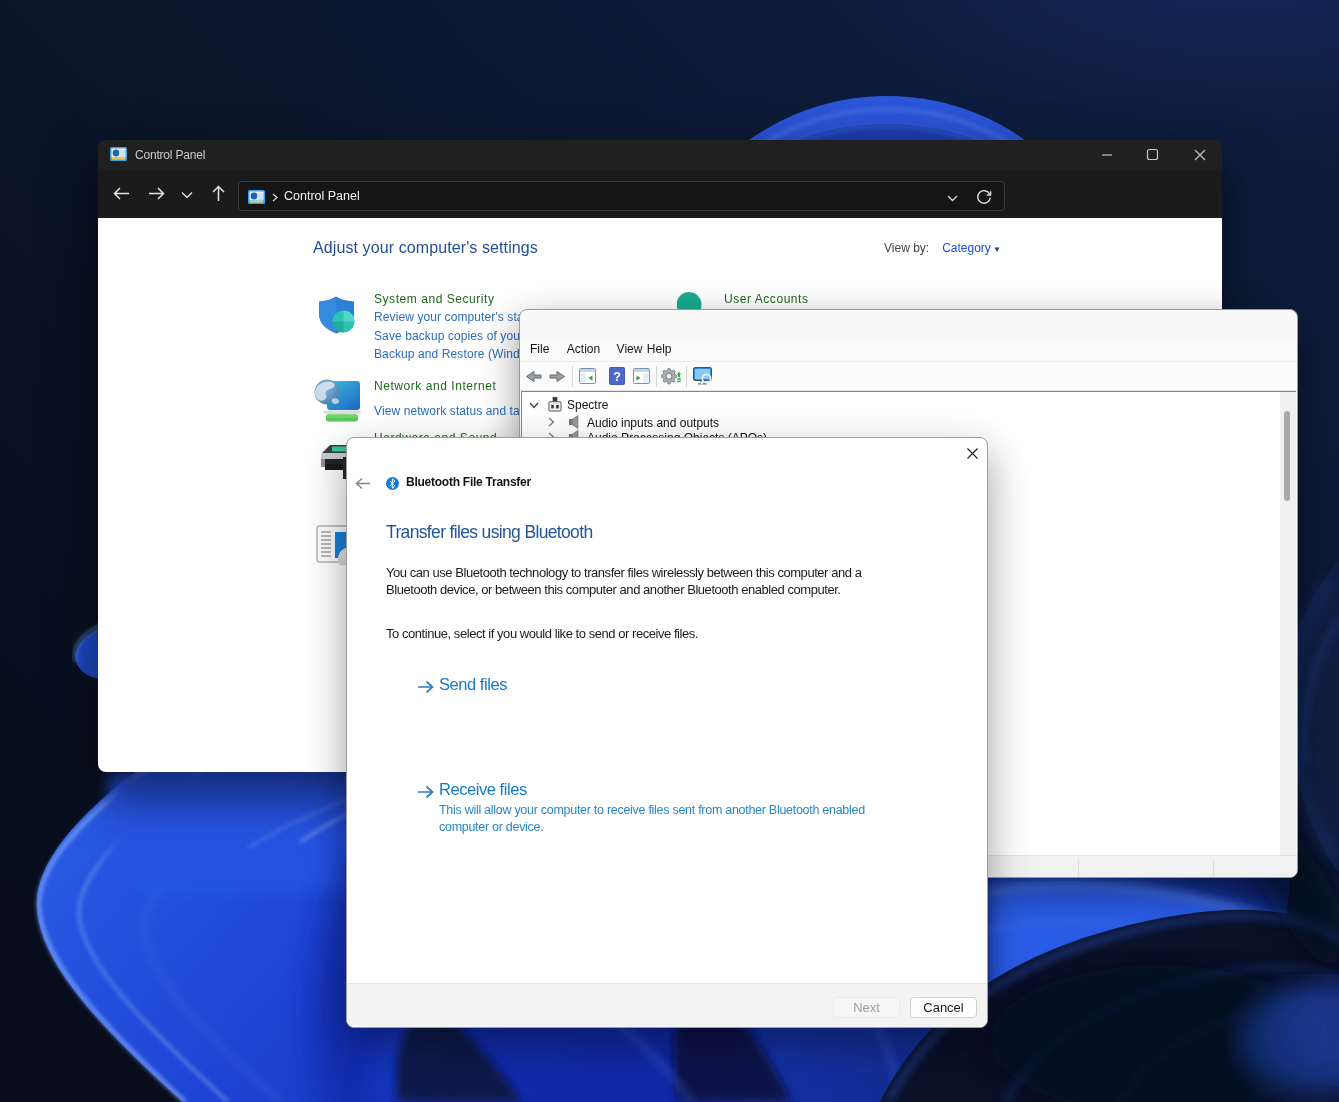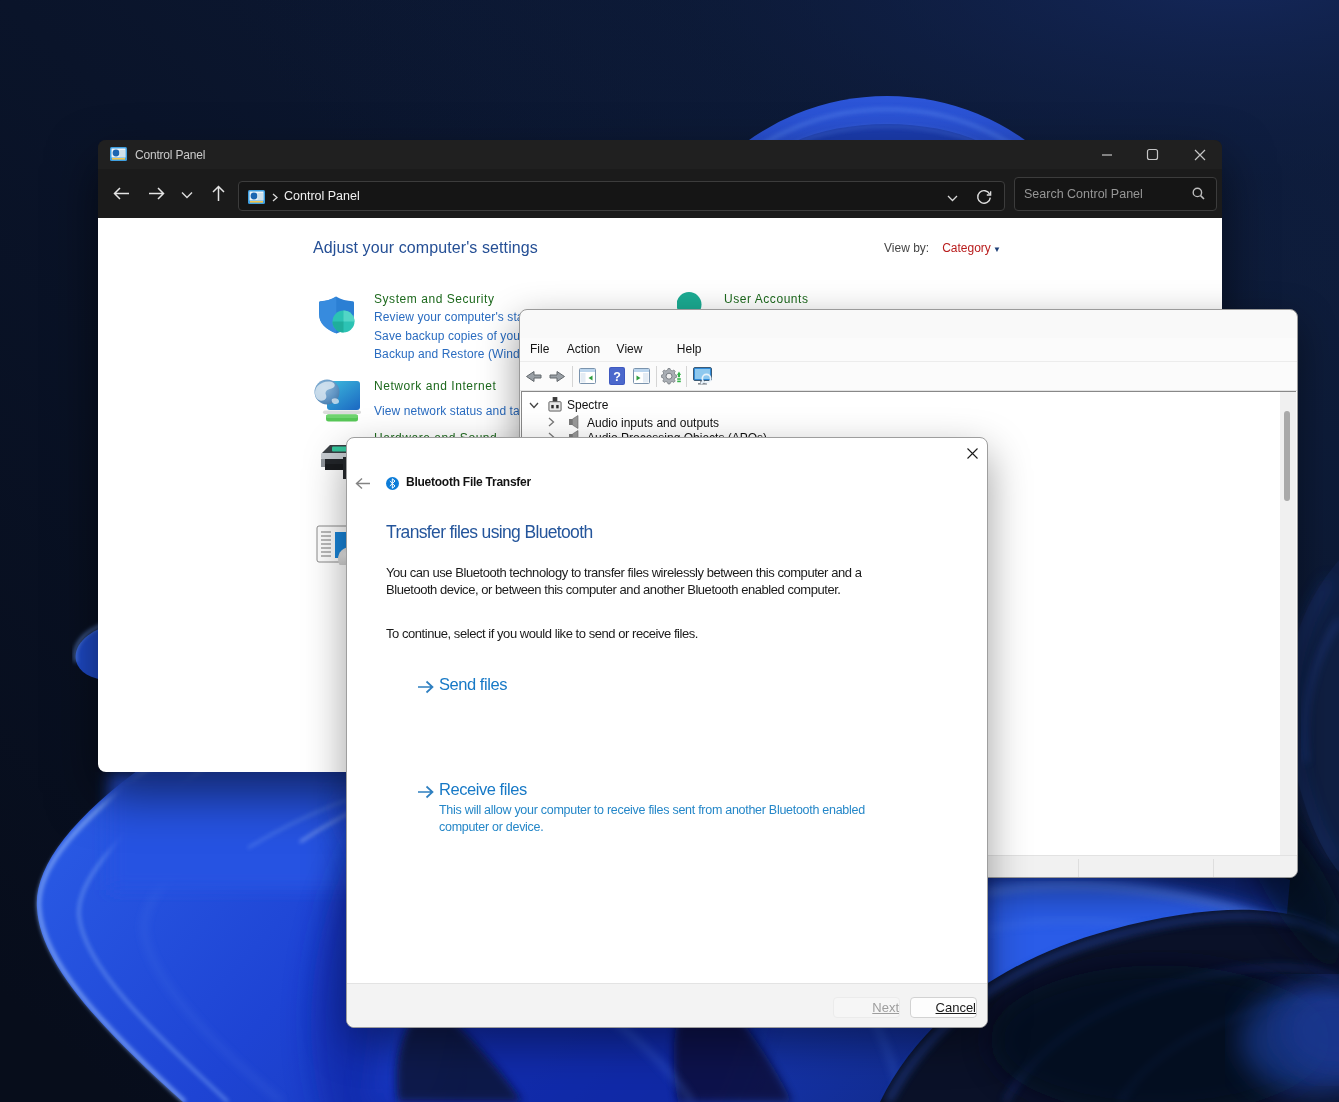--- a/index.html
+++ b/index.html
@@ -42,21 +42,21 @@
   #dm-status{ position:absolute; left:0; bottom:0; width:100%; height:22px; background:#f1f1f1;
               border-top:1px solid #e2e2e2; border-radius:0 0 8px 8px; }
   .dm-menu-item { display:inline-block; color:#141414; font-size:12px; }
 
   
   #bt { position:absolute; left:346px; top:437px; width:642px; height:591px; border-radius:8px;
         background:#fff; border:1px solid #9e9e9e; box-shadow:0 16px 42px rgba(0,0,0,.38); }
   #bt-footer { position:absolute; left:0; bottom:0; width:100%; height:44px; background:#f3f3f3;
         border-top:1px solid #e3e3e3; border-radius:0 0 8px 8px; }
   .btn { position:absolute; top:13px; width:67px; height:21px; border-radius:4px; font-size:13px;
-         text-align:right; line-height:20px;text-decoration:underline; }
+         text-align:center; line-height:20px; }
   #btn-next { left:486px; background:#f6f6f6; border:1px solid #ebebeb; color:#9d9d9d; }
   #btn-cancel { left:563px; background:#fdfdfd; border:1px solid #d2d2d2; color:#1b1b1b; }
 </style>
 </head>
 <body>
 <div id="stage">
   <svg id="wall" width="1339" height="1102" viewBox="0 0 1339 1102">
     <defs>
       <linearGradient id="sky" x1="0" y1="0.9" x2="1" y2="0">
         <stop offset="0" stop-color="#070d1b"></stop>
@@ -136,21 +136,21 @@
 
     <path d="M1339 560 C1298 608 1280 668 1290 740 C1298 800 1320 850 1339 872 Z" fill="#101f42"></path>
     <path d="M1330 580 C1296 630 1284 690 1294 750 C1301 795 1318 838 1336 860" fill="none" stroke="#1f44ac" stroke-width="5" opacity="0.6" filter="url(#b8)"></path>
     <path d="M1339 620 C1312 660 1300 710 1306 762" fill="none" stroke="#2c5ad4" stroke-width="3" opacity="0.5" filter="url(#b4)"></path>
     <ellipse cx="1339" cy="1030" rx="60" ry="46" fill="#1c3a9c" opacity="0.55" filter="url(#b14)"></ellipse>
   </svg>
 
   <div id="cp">
     <div id="cp-body">
       <div class="abs" style="left:215px; top:21px; color:#254f95; font-size:16px; letter-spacing:0.1px;">Adjust your computer's settings</div>
-      <div class="abs" style="left:786px; top:23px; color:#454545; font-size:12px;">View by:<span style="color:#b91c1c; margin-left:13px;">Category</span><span style="color:#1d3f77;font-size:8px;">&nbsp;▼</span></div>
+      <div class="abs" style="left:786px; top:23px; color:#454545; font-size:12px;">View by:<span style="color:#1d4ed8; margin-left:13px;">Category</span><span style="color:#1d3f77;font-size:8px;">&nbsp;▼</span></div>
 
       <div class="abs" style="left:219px; top:77px; width:40px; height:40px;">
         <svg width="40" height="40" viewBox="0 0 40 40">
           <path d="M19 1.5 C24 4.5 30 6 35.5 6.2 C36.5 6.2 37 6.8 37 7.8 V19 C37 28.5 30 34.5 19.5 38.5 C9 34.5 2 28.5 2 19 V7.8 C2 6.8 2.5 6.2 3.5 6.2 C9 6 14 4.5 19 1.5 Z" fill="#2b7fd4"></path>
           <path d="M19.3 1.7 V38.3 C9 34.3 2.2 28.4 2.2 19 V7.9 C2.2 7 2.7 6.4 3.6 6.4 C9 6.2 14.3 4.6 19.3 1.7 Z" fill="#3b8fe0" opacity="0.8"></path>
           <circle cx="26.5" cy="26.5" r="11" fill="#2cc3b4"></circle>
           <path d="M26.5 15.5 A11 11 0 0 1 37.5 26.5 L26.5 26.5 Z" fill="#52d6c6"></path>
           <path d="M15.5 26.5 A11 11 0 0 0 26.5 37.5 L26.5 26.5 Z" fill="#1fae9c"></path>
         </svg>
       </div>
@@ -274,35 +274,29 @@
           </svg>
         <div class="abs" style="left:45px; top:7px; color:#f0f0f0; font-size:12.5px;">Control Panel</div>
         <svg class="abs" style="right:46px; top:13px;" width="11" height="7" viewBox="0 0 11 7">
             <path d="M1 1 L5.5 5.5 L10 1" stroke="#d9d9d9" stroke-width="1.3" fill="none"></path>
           </svg>
         <svg class="abs" style="right:12px; top:7px;" width="16" height="16" viewBox="0 0 16 16">
             <path d="M13.7 5.2 A6.3 6.3 0 1 0 14.3 8.6" stroke="#dcdcdc" stroke-width="1.4" fill="none"></path>
             <path d="M14.6 2.2 V6 H10.8" fill="none" stroke="#dcdcdc" stroke-width="1.4"></path>
           </svg>
       </div>
-      <div id="search">Search Control Panel
-        <svg class="abs" style="right:11px; top:9px;" width="13" height="13" viewBox="0 0 13 13">
-            <circle cx="5.4" cy="5.4" r="4.2" stroke="#bdbdbd" stroke-width="1.4" fill="none"></circle>
-            <line x1="8.6" y1="8.6" x2="12" y2="12" stroke="#bdbdbd" stroke-width="1.6"></line>
-          </svg>
-      </div>
     </div>
   </div>
 
   <div id="dm">
     <div id="dm-menu">
       <div class="dm-menu-item" style="margin:4px 0 0 10px;">File</div>
       <div class="dm-menu-item" style="margin-left:13px;">Action</div>
       <div class="dm-menu-item" style="margin-left:12px;">View</div>
-      <div class="dm-menu-item" style="margin-left:30px;">Help</div>
+      <div class="dm-menu-item" style="margin-left:0;">Help</div>
     </div>
     <div id="dm-tools">
       <svg class="abs" style="left:5px; top:7px;" width="17" height="15" viewBox="0 0 17 15">
           <path d="M9 2.5 V6 H16 V9 H9 V12.5 L1.5 7.5 Z" fill="#9aa0a6" stroke="#63686d"></path>
         </svg>
       <svg class="abs" style="left:29px; top:7px;" width="17" height="15" viewBox="0 0 17 15">
           <path d="M8 2.5 V6 H1 V9 H8 V12.5 L15.5 7.5 Z" fill="#9aa0a6" stroke="#63686d"></path>
         </svg>
       <div class="abs" style="left:52px; top:4px; width:1px; height:21px; background:#d5d5d5;"></div>
       <svg class="abs" style="left:59px; top:6px;" width="17" height="16" viewBox="0 0 17 16">

